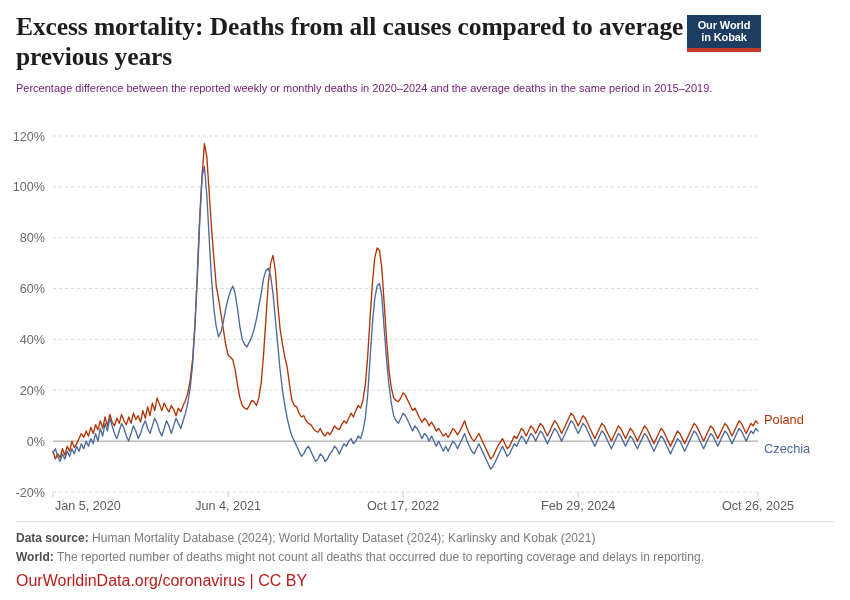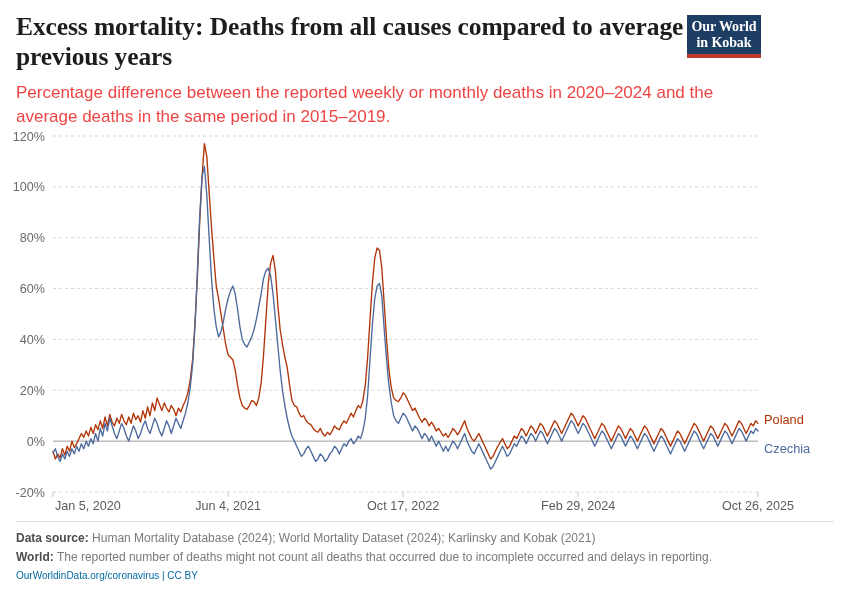--- a/index.html
+++ b/index.html
@@ -32,43 +32,43 @@
     font-family: "Liberation Serif", serif;
     font-size: 25.5px;
     line-height: 1.18;
     font-weight: 700;
     color: #1d1d1d;
     letter-spacing: -0.1px;
     margin: 0;
   }
   .chart-subtitle {
     margin: 9px 0 0 0;
-    font-size: 17px;
+    font-size: 11px;
     line-height: 1.38;
-    color: #ef4444;
+    color: #701a75;
     font-weight: 400;
     max-width: 812px;
   }
 
   
   .owid-logo {
     position: absolute;
     right: 12px;
     top: 15px;
     width: 74px;
     background: #1d3d63;
     border-bottom: 4px solid #c0392b;
     text-align: center;
     padding: 4px 0 4px 0;
   }
   .owid-logo span {
     display: block;
     color: #ffffff;
-    font-family: Liberation Serif, serif;
-    font-size: 14px;
+    font-family: Liberation Sans, sans-serif;
+    font-size: 11px;
     font-weight: 700;
     line-height: 1.12;
     letter-spacing: -0.1px;
   }
 
   
   .chart-wrap {
     position: absolute;
     left: 0;
     top: 118px;
@@ -124,23 +124,23 @@
   .footer-line {
     font-size: 12px;
     line-height: 1.62;
     color: #7a7a7a;
   }
   .footer-line b {
     color: #4d4d4d;
     font-weight: 700;
   }
   .footer-link {
-    font-size: 10px;
+    font-size: 16px;
     line-height: 1.62;
-    color: #0369a1;
+    color: #b91c1c;
   }
 </style>
 </head>
 <body>
 
 <div class="page">
 
   <div class="header">
     <h1 class="chart-title">Excess mortality: Deaths from all causes compared to average over previous years</h1>
     <p class="chart-subtitle">Percentage difference between the reported weekly or monthly deaths in 2020–2024 and the average deaths in the same period in 2015–2019.</p>
@@ -196,18 +196,18 @@
     </svg>
   </div>
 
   <div class="footer">
     <div class="footer-line">
       <b>Data source:</b>
       <span>Human Mortality Database (2024); World Mortality Dataset (2024); Karlinsky and Kobak (2021)</span>
     </div>
     <div class="footer-line">
       <b>World:</b>
-      <span>The reported number of deaths might not count all deaths that occurred due to incomplete occurred and delays in reporting.</span>
+      <span>The reported number of deaths might not count all deaths that occurred due to reporting coverage and delays in reporting.</span>
     </div>
     <div class="footer-link">OurWorldinData.org/coronavirus | CC BY</div>
   </div>
 
 </div>
 
 </body></html>

